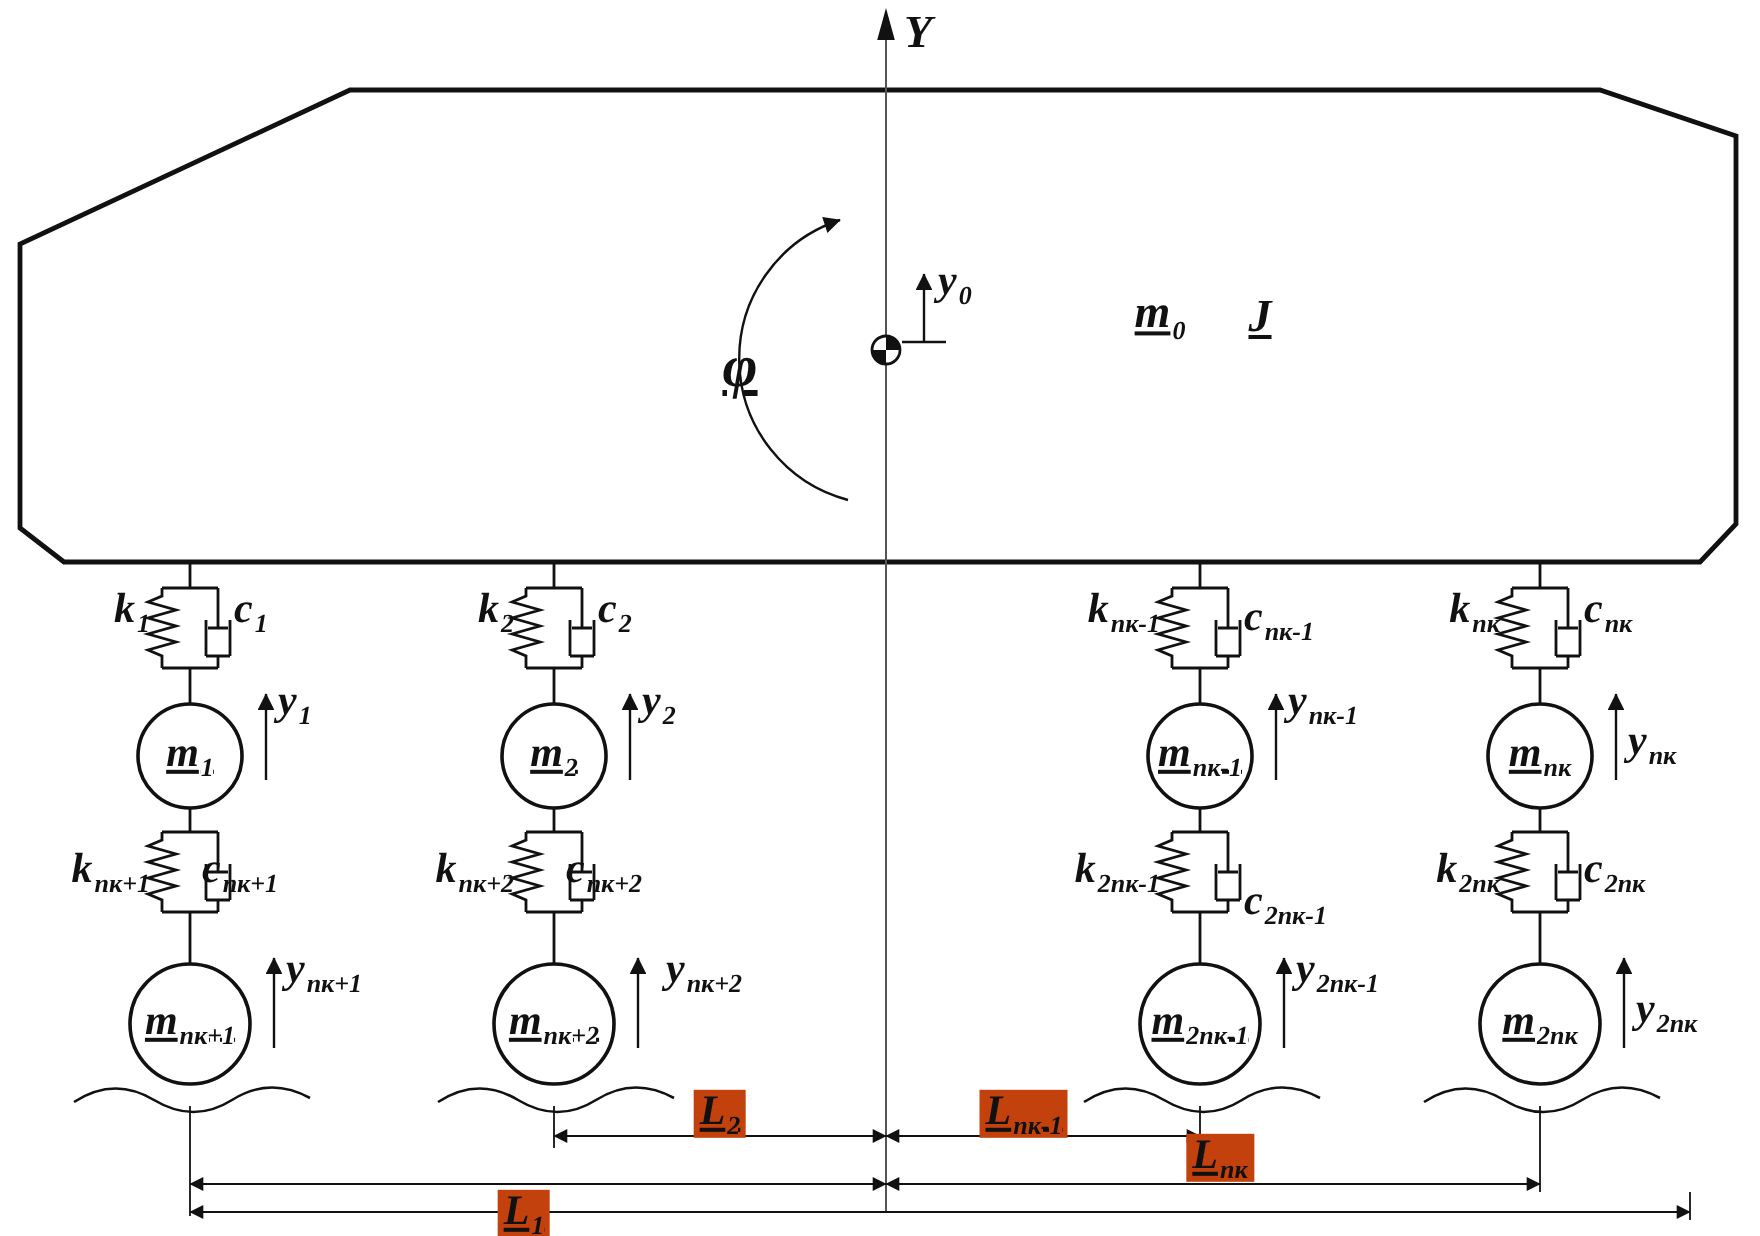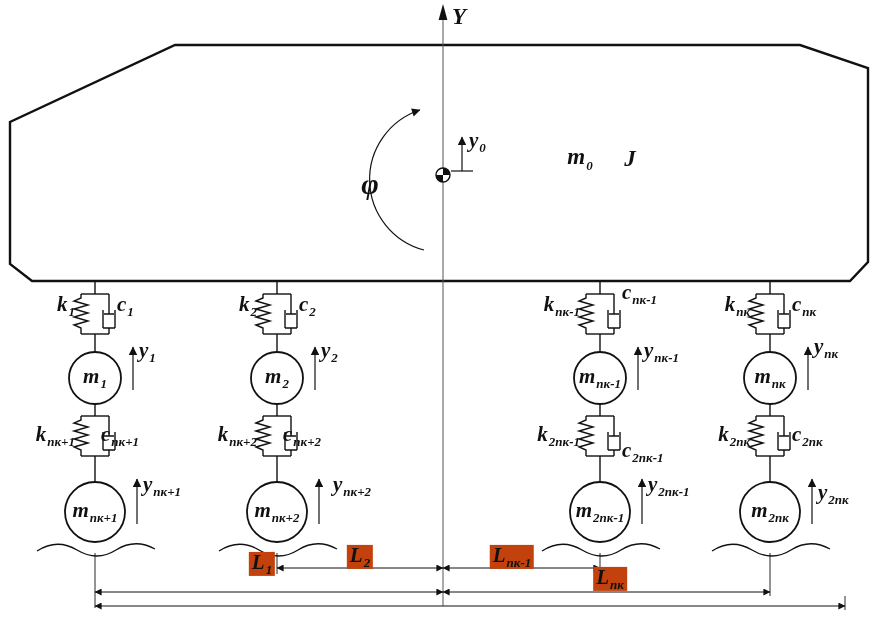--- a/index.html
+++ b/index.html
@@ -6,21 +6,21 @@
   .stage{position:relative;width:880px;height:618px;background:#fff;overflow:hidden;
          font-family:"Liberation Serif","DejaVu Serif",serif;}
   .stage svg{position:absolute;left:0;top:0;}
   .lbl{position:absolute;white-space:nowrap;color:#111;line-height:1;
        font-style:italic;font-weight:bold;font-size:21px;
        font-family:"Liberation Serif","DejaVu Serif",serif;}
   .lbl i{font-style:italic;}
   .lbl sub{font-size:13px;font-style:italic;margin-left:1px;}
   .ra{transform:translate(-100%,-50%);}
   .la{transform:translate(0,-50%);}
-  .ca{transform:translate(-50%,-50%);}
+  .ca{transform:translate(-50%,-50%);text-decoration:underline;}
   .dimlbl{background:#c2410c;padding:0 3px;}
   .big{font-size:23px;}
   .phi{font-size:30px;}
 </style>
 </head>
 <body>
 
 <div class="stage">
 
 <svg width="880" height="618" viewBox="0 0 880 618">
@@ -135,35 +135,35 @@
 <span class="lbl ra" style="left:257px;top:306px"><i>k</i><sub>2</sub></span>
 <span class="lbl la" style="left:299px;top:306px"><i>c</i><sub>2</sub></span>
 <span class="lbl ca" style="left:277px;top:378px"><i>m</i><sub>2</sub></span>
 <span class="lbl la" style="left:321px;top:352px"><i>y</i><sub>2</sub></span>
 <span class="lbl ra" style="left:257px;top:436px"><i>k</i><sub>nк+2</sub></span>
 <span class="lbl la" style="left:283px;top:436px"><i>c</i><sub>nк+2</sub></span>
 <span class="lbl ca" style="left:277px;top:512px"><i>m</i><sub>nк+2</sub></span>
 <span class="lbl la" style="left:333px;top:486px"><i>y</i><sub>nк+2</sub></span>
 
 <span class="lbl ra" style="left:580px;top:306px"><i>k</i><sub>nк-1</sub></span>
-<span class="lbl la" style="left:622px;top:294px"><i>c</i><sub>nк-1</sub></span>
+<span class="lbl la" style="left:622px;top:310px"><i>c</i><sub>nк-1</sub></span>
 <span class="lbl ca" style="left:600px;top:378px"><i>m</i><sub>nк-1</sub></span>
 <span class="lbl la" style="left:644px;top:352px"><i>y</i><sub>nк-1</sub></span>
 <span class="lbl ra" style="left:580px;top:436px"><i>k</i><sub>2nк-1</sub></span>
 <span class="lbl la" style="left:622px;top:452px"><i>c</i><sub>2nк-1</sub></span>
 <span class="lbl ca" style="left:600px;top:512px"><i>m</i><sub>2nк-1</sub></span>
 <span class="lbl la" style="left:648px;top:486px"><i>y</i><sub>2nк-1</sub></span>
 
 <span class="lbl ra" style="left:750px;top:306px"><i>k</i><sub>nк</sub></span>
 <span class="lbl la" style="left:792px;top:306px"><i>c</i><sub>nк</sub></span>
 <span class="lbl ca" style="left:770px;top:378px"><i>m</i><sub>nк</sub></span>
-<span class="lbl la" style="left:814px;top:348px"><i>y</i><sub>nк</sub></span>
+<span class="lbl la" style="left:814px;top:372px"><i>y</i><sub>nк</sub></span>
 <span class="lbl ra" style="left:750px;top:436px"><i>k</i><sub>2nк</sub></span>
 <span class="lbl la" style="left:792px;top:436px"><i>c</i><sub>2nк</sub></span>
 <span class="lbl ca" style="left:770px;top:512px"><i>m</i><sub>2nк</sub></span>
-<span class="lbl la" style="left:818px;top:494px"><i>y</i><sub>2nк</sub></span>
+<span class="lbl la" style="left:818px;top:506px"><i>y</i><sub>2nк</sub></span>
 
 <span class="lbl ca dimlbl" style="left:360px;top:557px"><i>L</i><sub>2</sub></span>
 <span class="lbl ca dimlbl" style="left:512px;top:557px"><i>L</i><sub>nк-1</sub></span>
-<span class="lbl ca dimlbl" style="left:262px;top:564px"><i>L</i><sub>1</sub></span>
+<span class="lbl ca dimlbl" style="left:262px;top:607px"><i>L</i><sub>1</sub></span>
 <span class="lbl ca dimlbl" style="left:610px;top:579px"><i>L</i><sub>nк</sub></span>
 
 </div>
 
 </body></html>

